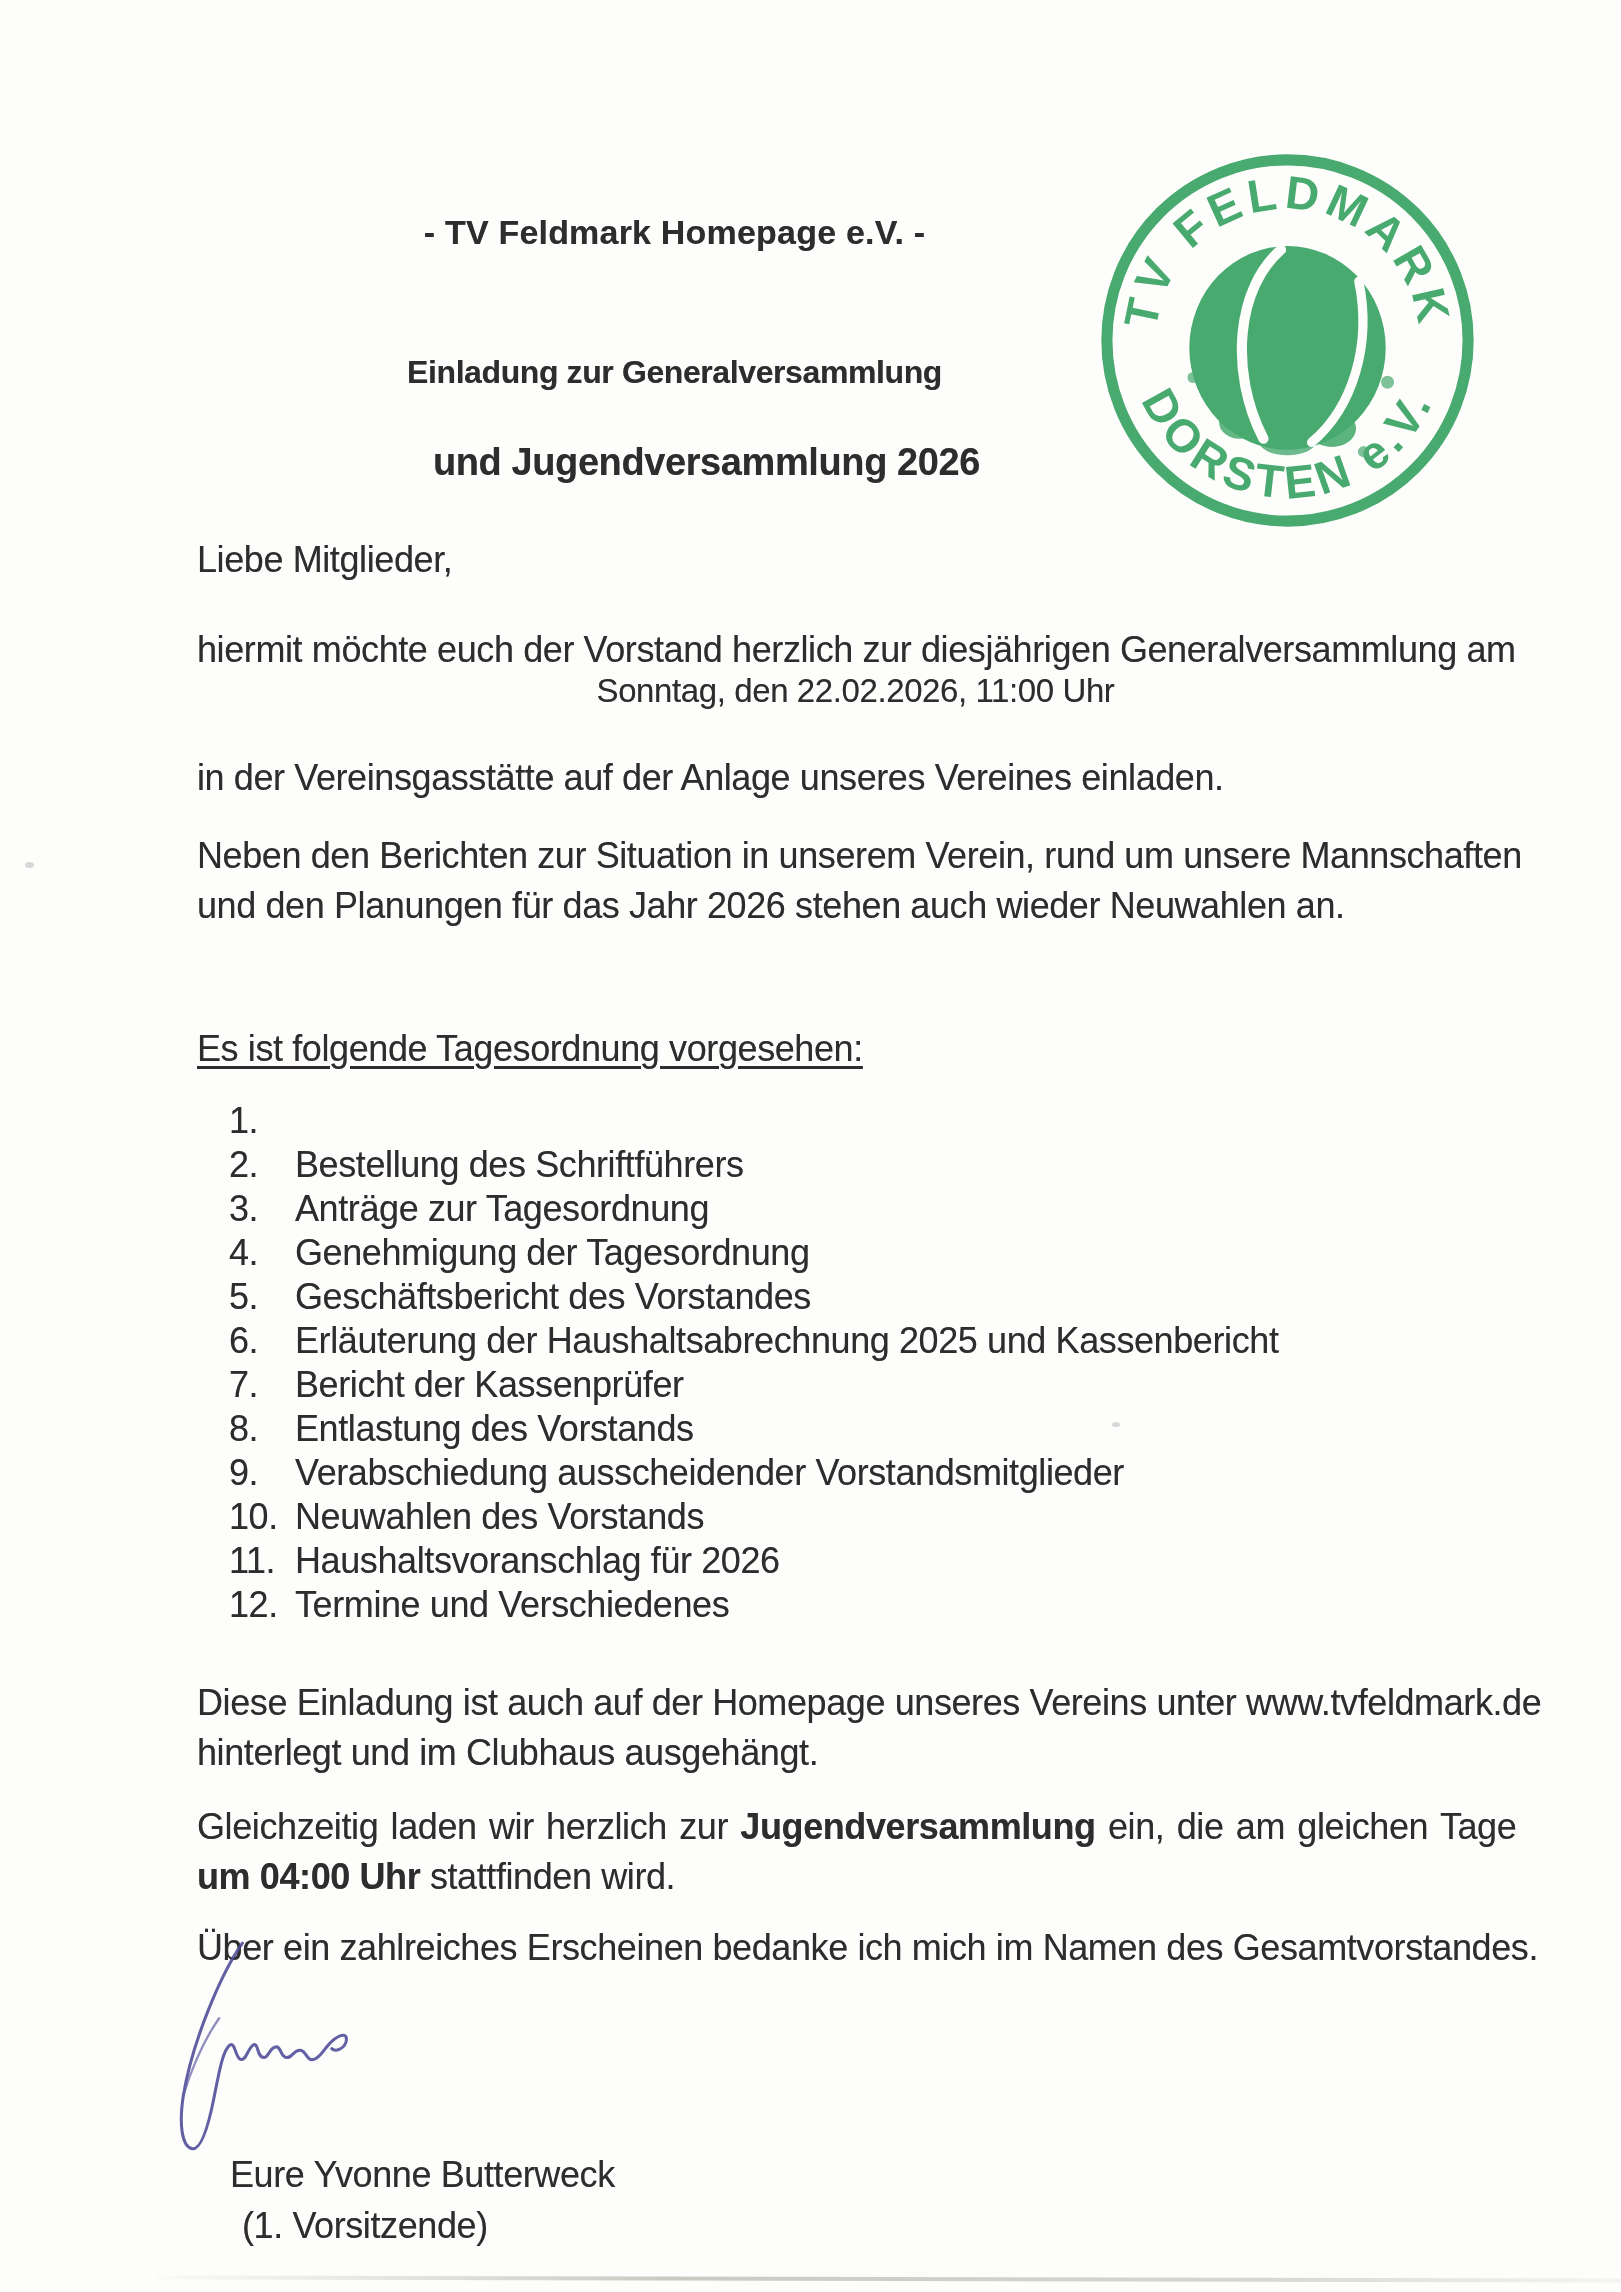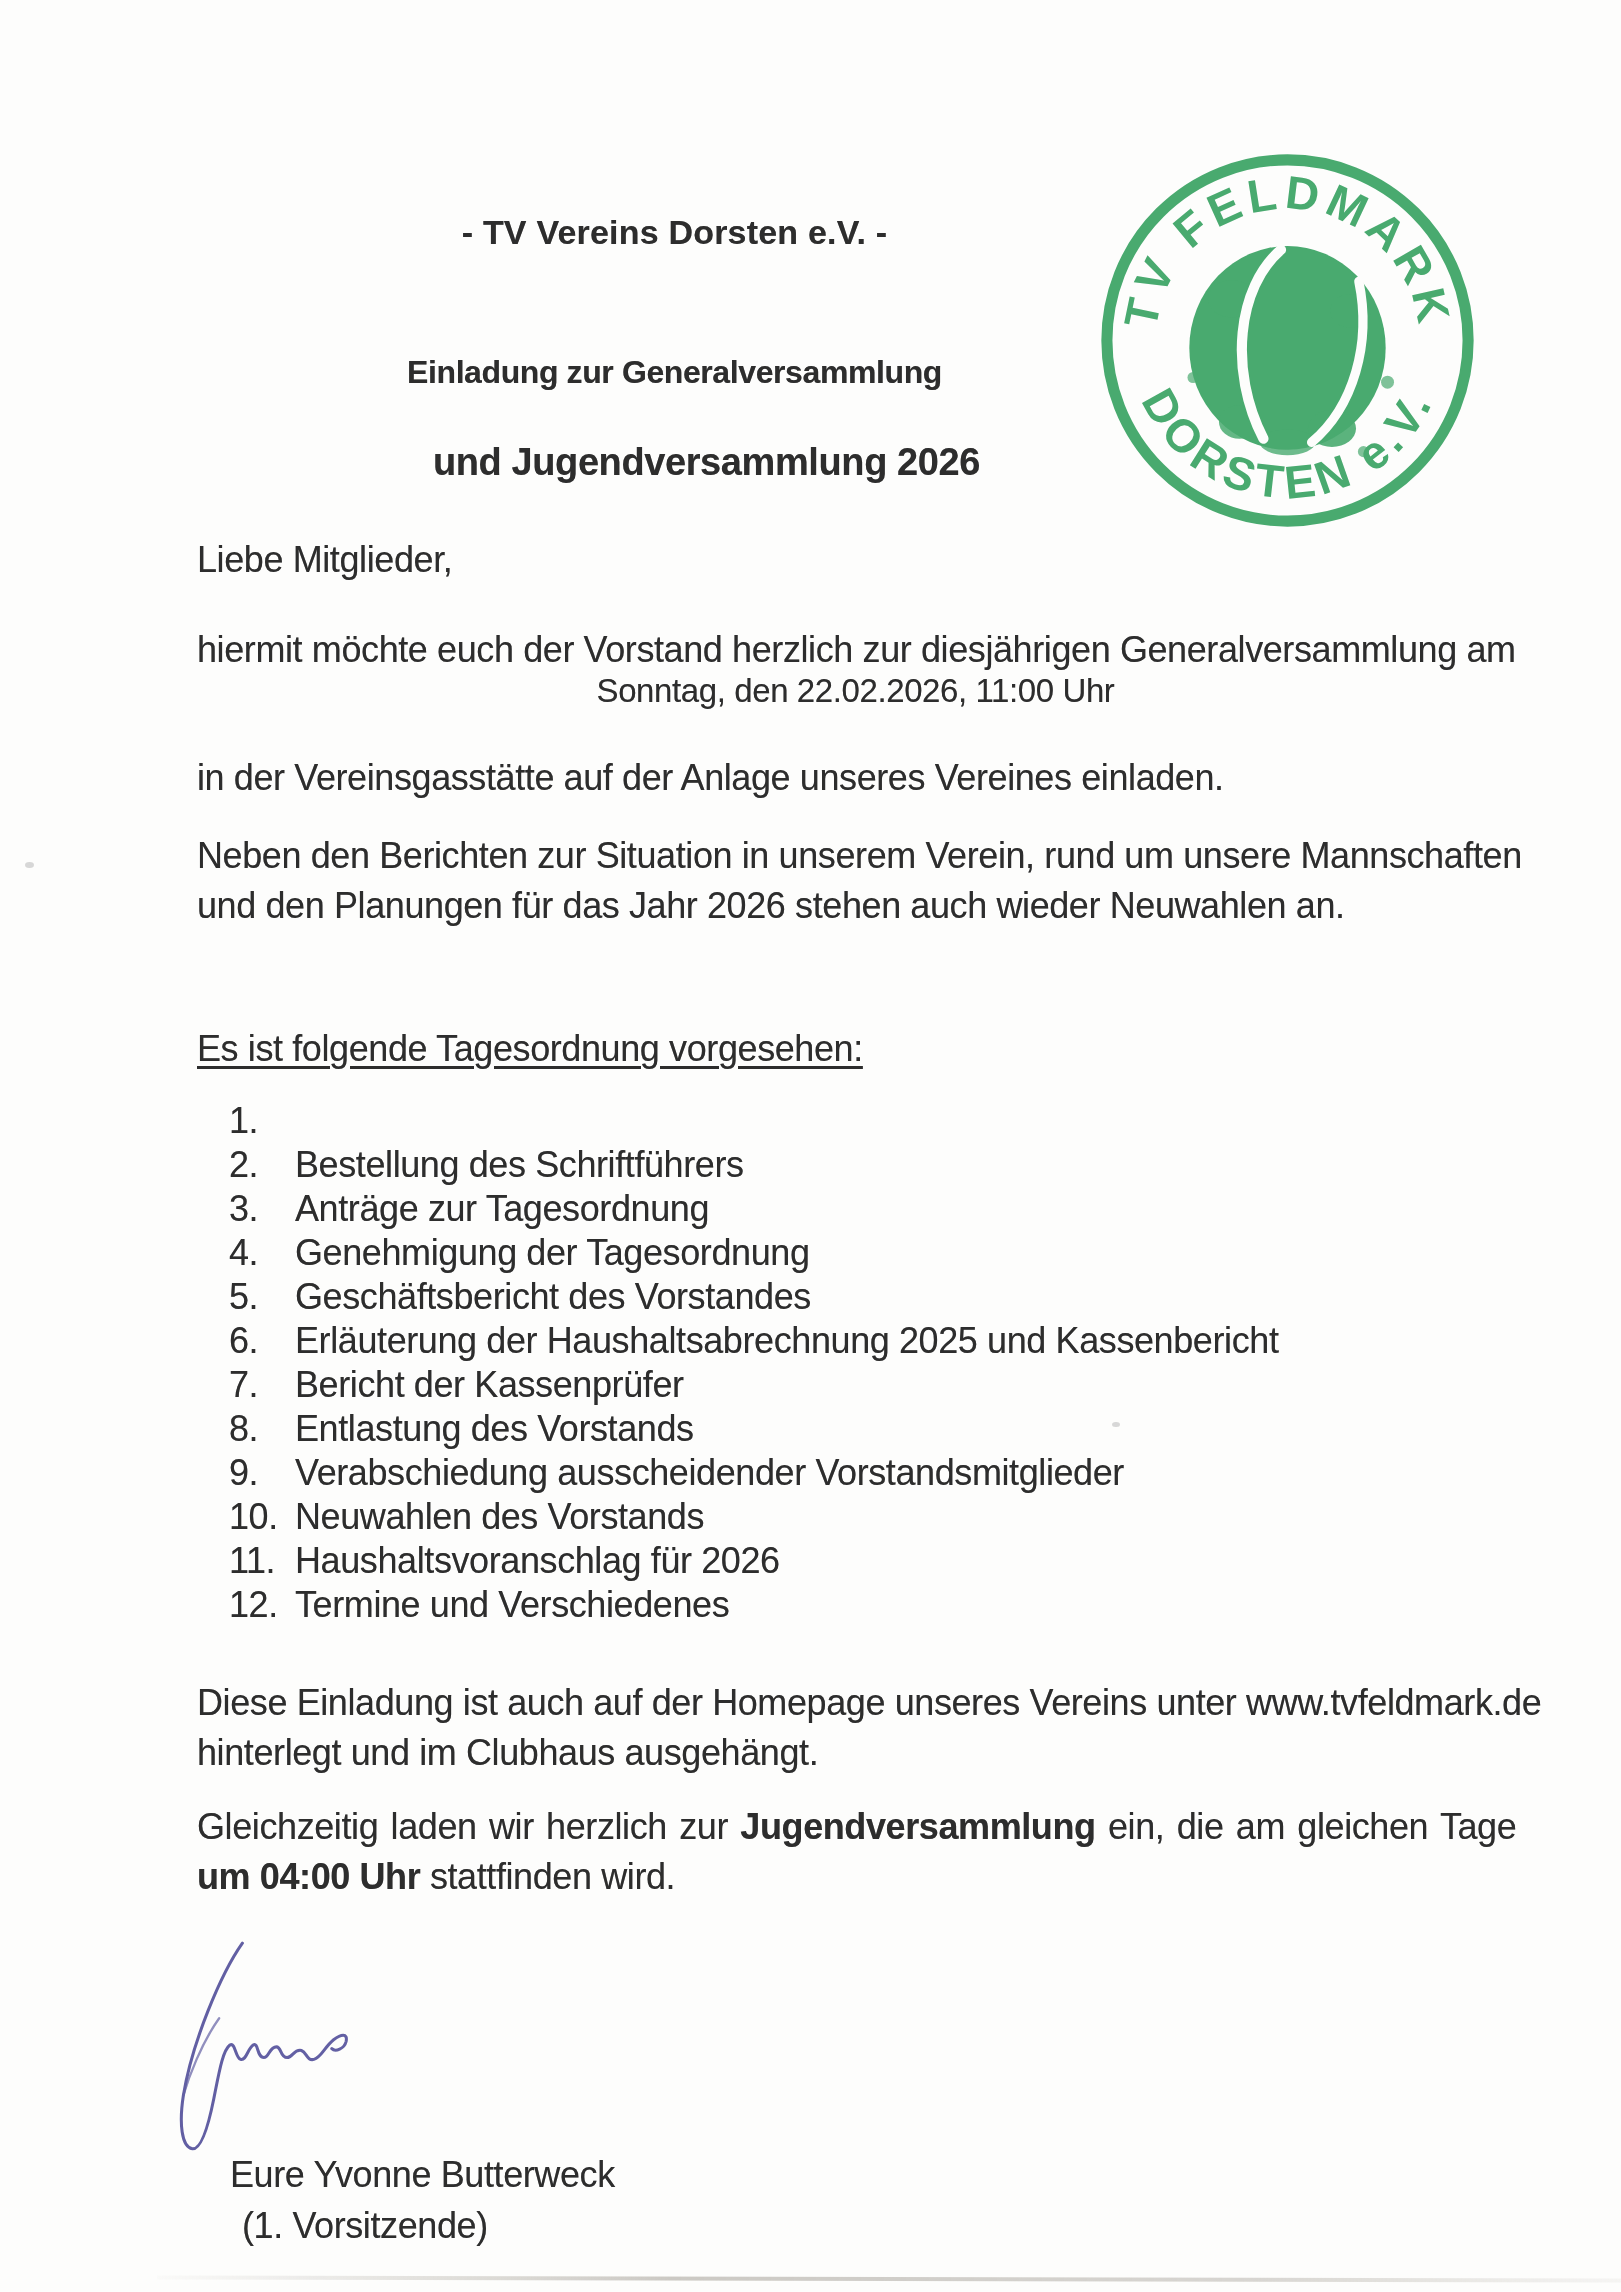--- a/index.html
+++ b/index.html
@@ -48,21 +48,21 @@
     background:linear-gradient(to right, rgba(205,201,194,0.05), rgba(178,174,166,0.65) 35%, rgba(185,181,174,0.55) 75%, rgba(205,201,194,0.15));
     transform:rotate(0.12deg); filter:blur(0.7px);
   }
   .speck { position:absolute; background:rgba(120,120,120,0.28); border-radius:50%; }
 </style>
 </head>
 <body>
 
 <div class="page">
 
-  <div class="txt doc-title center">- TV Vereins Dorsten e.V. -</div>
+  <div class="txt doc-title center">- TV Feldmark Homepage e.V. -</div>
   <div class="txt doc-sub1 center">Einladung zur Generalversammlung</div>
   <div class="txt doc-sub2 center">und Jugendversammlung 2026</div>
 
   <svg class="stamp" viewBox="0 0 420 420" aria-hidden="true">
     <g opacity="0.93">
       <circle cx="210" cy="210" r="195" fill="none" stroke="#3ca465" stroke-width="12"></circle>
       <g>
         <ellipse cx="210" cy="218" rx="106" ry="110" fill="#3ca465"></ellipse>
         <ellipse cx="150" cy="165" rx="26" ry="20" fill="#3ca465" opacity="0.9"></ellipse>
         <ellipse cx="278" cy="178" rx="22" ry="18" fill="#3ca465" opacity="0.85"></ellipse>
@@ -111,20 +111,21 @@
     <div class="txt agenda-row" style="position:static"><span class="agenda-num">11.</span><span>Haushaltsvoranschlag für 2026</span></div>
     <div class="txt agenda-row" style="position:static"><span class="agenda-num">12.</span><span>Termine und Verschiedenes</span></div>
   </div>
 
   <div class="txt homepage-1">Diese Einladung ist auch auf der Homepage unseres Vereins unter www.tvfeldmark.de</div>
   <div class="txt homepage-2">hinterlegt und im Clubhaus ausgehängt.</div>
 
   <div class="txt youth-1"><span>Gleichzeitig laden wir herzlich zur </span><span class="b">Jugendversammlung</span><span> ein, die am gleichen Tage</span></div>
   <div class="txt youth-2"><span class="b">um 04:00 Uhr</span><span> stattfinden wird.</span></div>
 
+  <div class="txt closing-line">Über ein zahlreiches Erscheinen bedanke ich mich im Namen des Gesamtvorstandes.</div>
 
   <svg class="signature-box" viewBox="0 0 345 255" aria-hidden="true">
     <g fill="none" stroke="#4d4a97" stroke-width="3.4" stroke-linecap="round" stroke-linejoin="round" opacity="0.88">
       <path d="M 112,8
                C 88,42 56,118 46,178
                C 41,210 44,236 56,238
                C 66,239 74,212 80,182
                C 86,152 90,128 98,122
                C 104,118 104,136 110,138
                C 116,140 118,126 124,122

